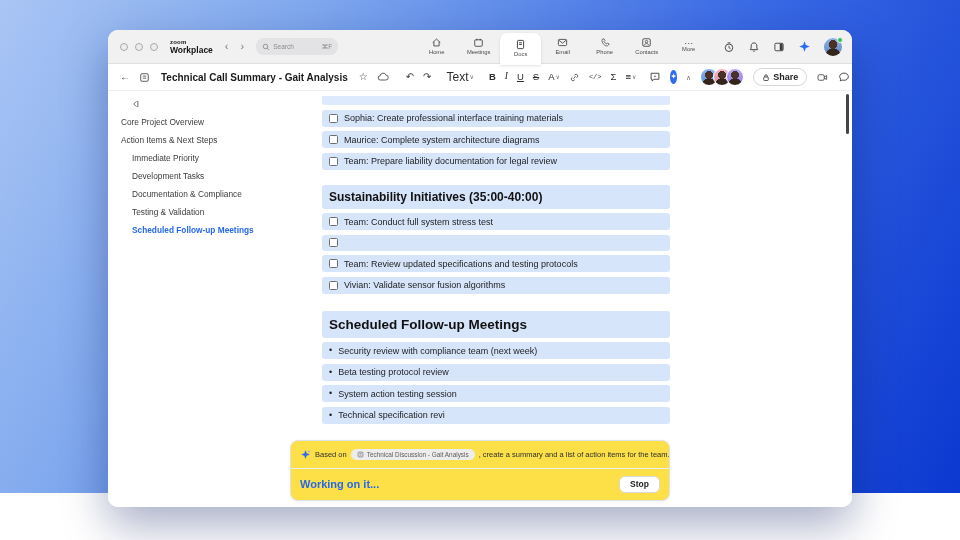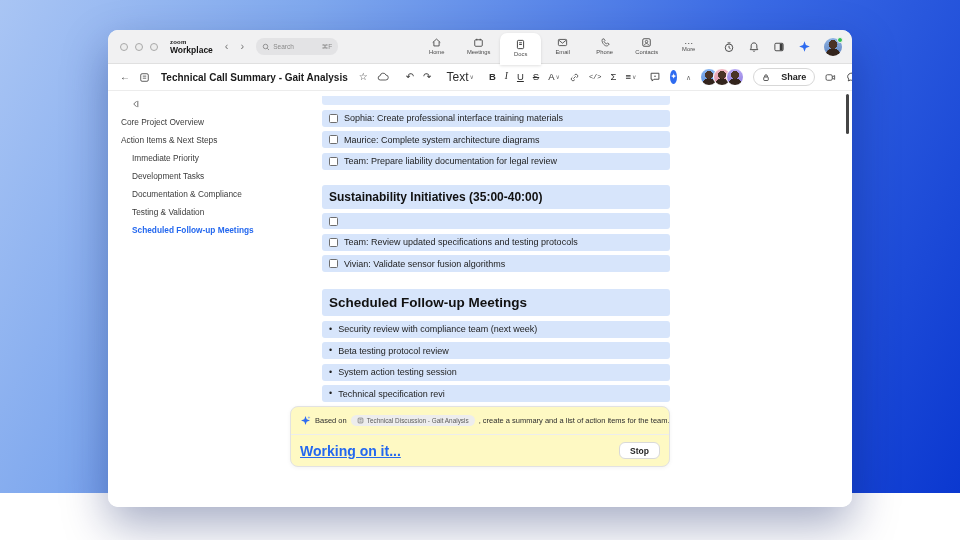--- a/index.html
+++ b/index.html
@@ -48,47 +48,47 @@
   .collab{display:flex;margin-left:auto;}
   .cav{width:16px;height:16px;border-radius:50%;border:1.5px solid #fff;margin-left:-5px;
     background:radial-gradient(circle at 50% 36%,#4a3326 0 30%,rgba(0,0,0,0) 31%),
       radial-gradient(circle at 50% 100%,#33241c 0 38%,rgba(0,0,0,0) 39%),linear-gradient(#86b4f2,#5e8ed8);}
   .cav.c1{margin-left:0;}
   .cav.c2{background:radial-gradient(circle at 50% 36%,#4a3326 0 30%,rgba(0,0,0,0) 31%),
       radial-gradient(circle at 50% 100%,#33241c 0 38%,rgba(0,0,0,0) 39%),linear-gradient(#f2b9c4,#d98fa6);}
   .cav.c3{background:radial-gradient(circle at 50% 36%,#4a3326 0 30%,rgba(0,0,0,0) 31%),
       radial-gradient(circle at 50% 100%,#33241c 0 38%,rgba(0,0,0,0) 39%),linear-gradient(#b9a9f4,#8f7ce0);}
   .sharebtn{height:18px;border:1px solid #d7d7d7;border-radius:10px;background:#fff;display:flex;
-    align-items:center;gap:11px;padding:0 8px;font-size:9px;font-weight:bold;color:#222;}
+    align-items:center;gap:3px;padding:0 8px;font-size:9px;font-weight:bold;color:#222;}
   
   .bodyarea{position:relative;height:416px;background:#fff;}
   .sidebar{position:absolute;left:13px;top:8px;width:162px;}
   .collapse{margin-bottom:9px;margin-left:9px;}
   .sb-item{font-size:8.3px;color:#3b3b3b;margin-bottom:8.5px;line-height:1.15;cursor:default;}
   .sb-item.lvl1{padding-left:11px;}
   .sb-item.active{color:#2468ef;font-weight:bold;}
   .doccol{position:absolute;left:182px;top:5px;width:380px;}
   .blk{box-sizing:border-box;background:#d7e5fb;border-radius:3px;margin-left:32px;}
   .partial{height:9px;margin-bottom:0;border-radius:0 0 3px 3px;opacity:.85;}
   .todo,.bullet{margin-top:4.5px;padding:3.5px 7px;display:flex;align-items:center;gap:6px;
     font-size:9px;color:#1d1d1d;min-height:16px;}
   .cb{width:7px;height:7px;border:1px solid #6e6e6e;border-radius:1.5px;background:#fff;flex:0 0 auto;}
   .bdot{font-size:9px;color:#1d1d1d;flex:0 0 auto;line-height:1;}
   .h1blk{margin-top:15px;padding:5px 7px;font-size:12px;font-weight:bold;color:#111;}
   .h2blk{margin-top:17px;padding:6px 7px;font-size:13.5px;font-weight:bold;color:#111;}
   
-  .ai-panel{margin-top:4px;border:1px solid #e2e2e2;border-radius:8px;background:#fef9c3;
+  .ai-panel{margin-top:16px;border:1px solid #e2e2e2;border-radius:8px;background:#fde047;
     box-shadow:0 1px 4px rgba(0,0,0,.05);}
   .ai-row1{display:flex;align-items:center;gap:4px;padding:8px 9px;font-size:7.5px;color:#2e2e2e;
     white-space:nowrap;overflow:hidden;}
   .srcpill{display:flex;align-items:center;gap:3px;background:#ededed;border-radius:8px;
     padding:2px 6px;font-size:6.4px;color:#5c5c5c;flex:0 0 auto;}
   .ai-div{border-top:1px solid #ededed;}
   .ai-row2{display:flex;align-items:center;justify-content:space-between;padding:7px 9px;}
-  .working{font-size:14px;font-weight:bold;color:#2468ef;text-decoration:underline;}
+  .working{font-size:11px;font-weight:bold;color:#2468ef;}
   .stopbtn{border:1px solid #d9d9d9;border-radius:6px;background:#fff;font-size:8.5px;font-weight:bold;
     color:#1f1f1f;padding:2.5px 10px;font-family:"Liberation Sans",sans-serif;}
   .scrollthumb{position:absolute;right:3px;top:64px;width:3px;height:40px;border-radius:2px;background:#454545;}
   svg{display:block;}
 </style>
 </head>
 <body>
 
 <div class="bg">
   <div class="window">
@@ -318,20 +318,24 @@
           <span class="cb"></span>
           <span>Maurice: Complete system architecture diagrams</span>
         </div>
         <div class="blk todo">
           <span class="cb"></span>
           <span>Team: Prepare liability documentation for legal review</span>
         </div>
 
         <div class="blk h1blk">Sustainability Initiatives (35:00-40:00)</div>
 
+        <div class="blk todo">
+          <span class="cb"></span>
+          <span>Team: Conduct full system stress test</span>
+        </div>
         <div class="blk todo">
           <span class="cb"></span>
         </div>
         <div class="blk todo">
           <span class="cb"></span>
           <span>Team: Review updated specifications and testing protocols</span>
         </div>
         <div class="blk todo">
           <span class="cb"></span>
           <span>Vivian: Validate sensor fusion algorithms</span>

